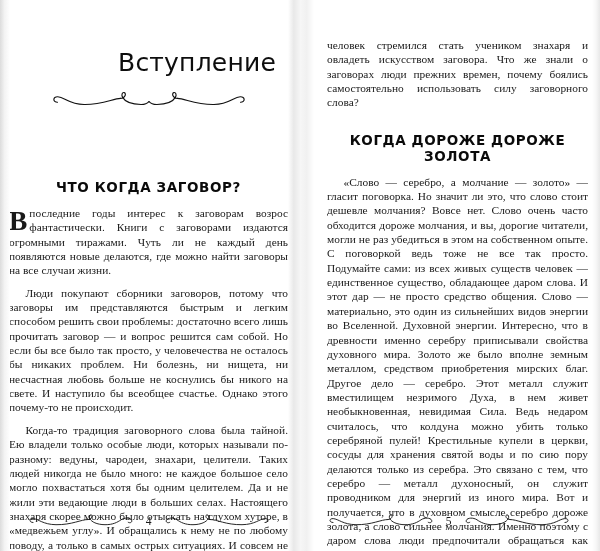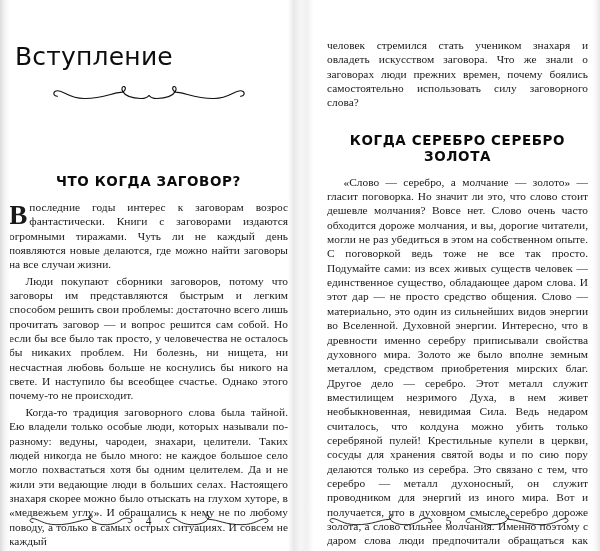--- a/index.html
+++ b/index.html
@@ -74,22 +74,22 @@
         rgba(255,255,255,0) 100%);
     z-index: 2;
     pointer-events: none;
   }
 
   .chapter-title {
     font-family: "DejaVu Sans", "Liberation Sans", sans-serif;
     font-size: 25px;
     font-weight: 400;
     letter-spacing: 0.2px;
-    text-align: left;
-    margin: 6px;
+    text-align: right;
+    margin: 12px;
     padding-top: 36px;
     color: #0d0d0d;
   }
 
   .ornament {
     display: block;
     margin: 12px auto 0 auto;
   }
 
   .section-heading {
@@ -117,21 +117,21 @@
     margin-top: 11px;
     text-indent: 0;
   }
   .body-text.cont {
     text-indent: 1.45em;
   }
   .body-text.flush {
     text-indent: 0;
   }
   .body-text + .body-text {
-    margin-top: 2px;
+    margin-top: 8px;
   }
 
   .dropcap::first-letter {
     float: left;
     font-family: "Liberation Serif", "DejaVu Serif", serif;
     font-size: 27.5px;
     line-height: 25px;
     font-weight: 700;
     padding: 1px 2px 0 0;
     margin-top: 1px;
@@ -212,21 +212,21 @@
   </div>
 
   <div class="gutter"></div>
 
   <div class="page page-right">
 
     <div class="right-top-block">
       <p class="body-text flush">человек стремился стать учеником знахаря и овладеть искусством заговора. Что же знали о заговорах люди прежних времен, почему боялись самостоятельно использовать силу заговорного слова?</p>
     </div>
 
-    <h2 class="section-heading heading-right">КОГДА СЕРЕБРО СЕРЕБРО ЗОЛОТА</h2>
+    <h2 class="section-heading heading-right">КОГДА ДОРОЖЕ ДОРОЖЕ ЗОЛОТА</h2>
 
     <p class="body-text cont" style="margin-top:11px;">«Слово — серебро, а молчание — золото» — гласит поговорка. Но значит ли это, что слово стоит дешевле молчания? Вовсе нет. Слово очень часто обходится дороже молчания, и вы, дорогие читатели, могли не раз убедиться в этом на собственном опыте. С поговоркой ведь тоже не все так просто. Подумайте сами: из всех живых существ человек — единственное существо, обладающее даром слова. И этот дар — не просто средство общения. Слово — материально, это один из сильнейших видов энергии во Вселенной. Духовной энергии. Интересно, что в древности именно серебру приписывали свойства духовного мира. Золото же было вполне земным металлом, средством приобретения мирских благ. Другое дело — серебро. Этот металл служит вместилищем незримого Духа, в нем живет необыкновенная, невидимая Сила. Ведь недаром считалось, что колдуна можно убить только серебряной пулей! Крестильные купели в церкви, сосуды для хранения святой воды и по сию пору делаются только из серебра. Это связано с тем, что серебро — металл духоносный, он служит проводником для энергий из иного мира. Вот и получается, что в духовном смысле серебро дороже золота, а слово сильнее молчания. Именно поэтому с даром слова люди предпочитали обращаться как можно осторожнее. Ведь не секрет, что оброненным в сердцах злым словом можно очень сильно навредить человеку, сглазить его или даже испортить. Если даже обычные слова, которые мы произносим каж-</p>
 
     <div class="page-foot">
       <svg class="foot-flourish" width="108" height="16" viewBox="0 0 108 16">
         <g fill="none" stroke="#1a1a1a" stroke-width="0.95" stroke-linecap="round">
           <path d="M5 9.5 C0.8 9.5 1 5.3 5.2 5.6 C10.5 6 15 11.5 28 11.7
                    C44 11.9 53 6.5 60 6.5"></path>
           <path d="M60 6.5 C64 6.5 65.2 2.4 63.2 1.9 C61.4 1.5 60.7 3.9 61.9 5.9
                    C63.6 8.7 68.5 11.6 77 11.7 C85 11.8 89.5 9.2 93 6.8

